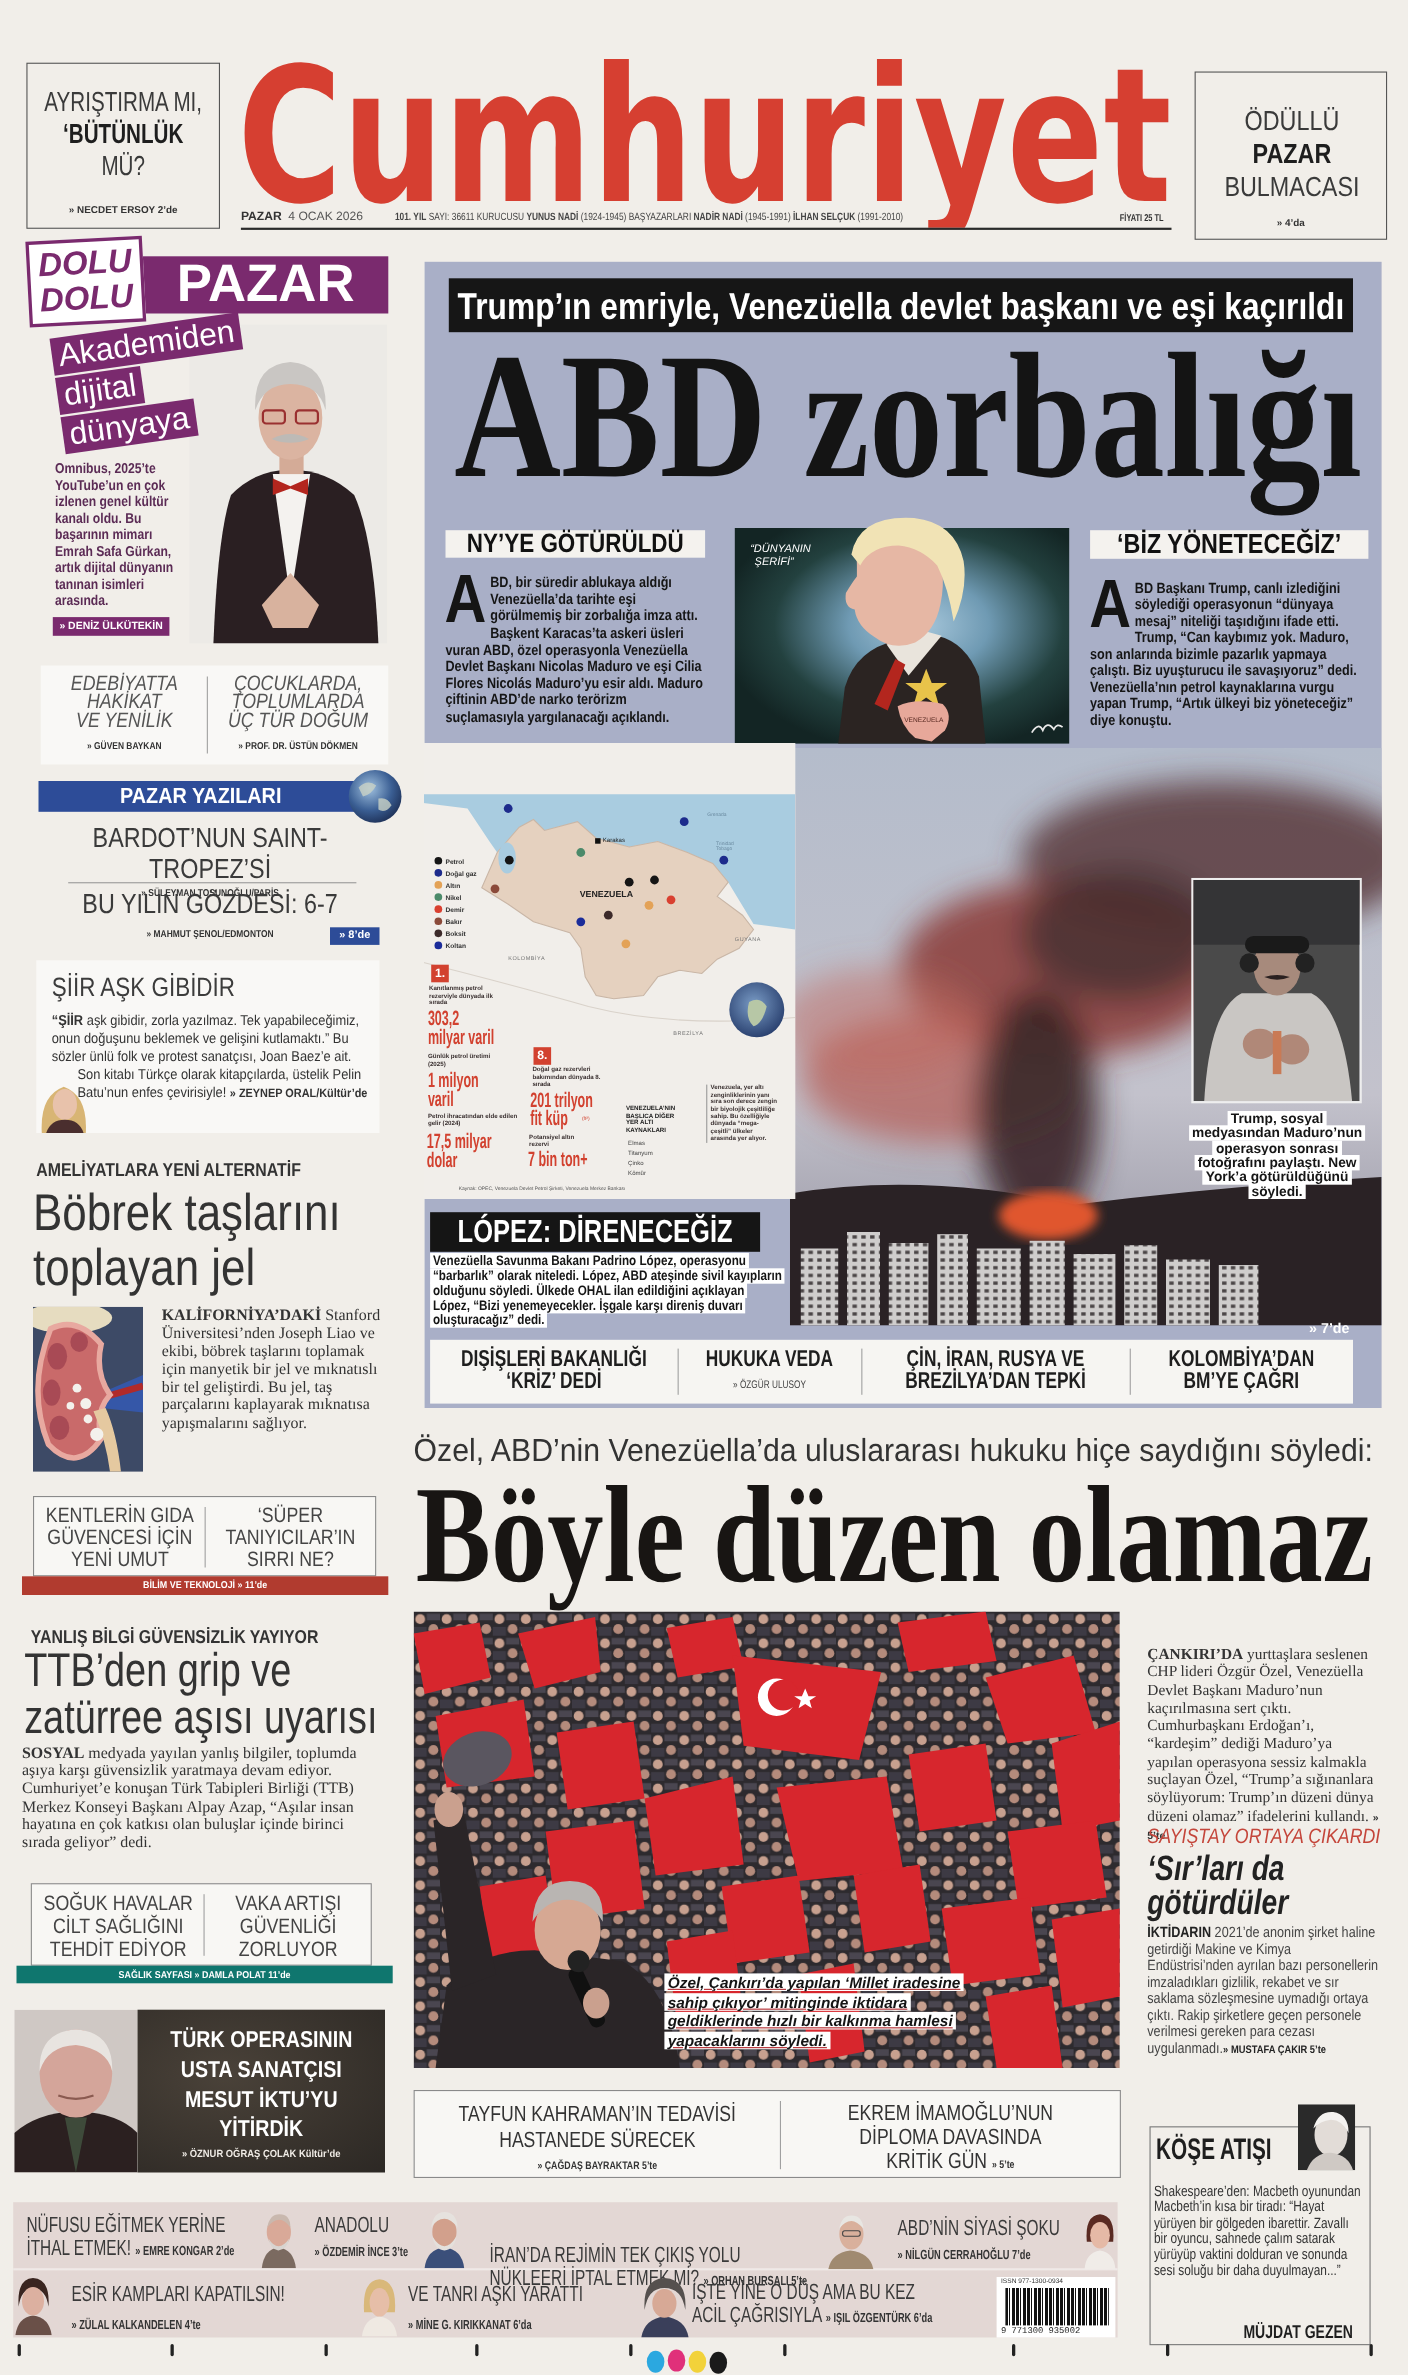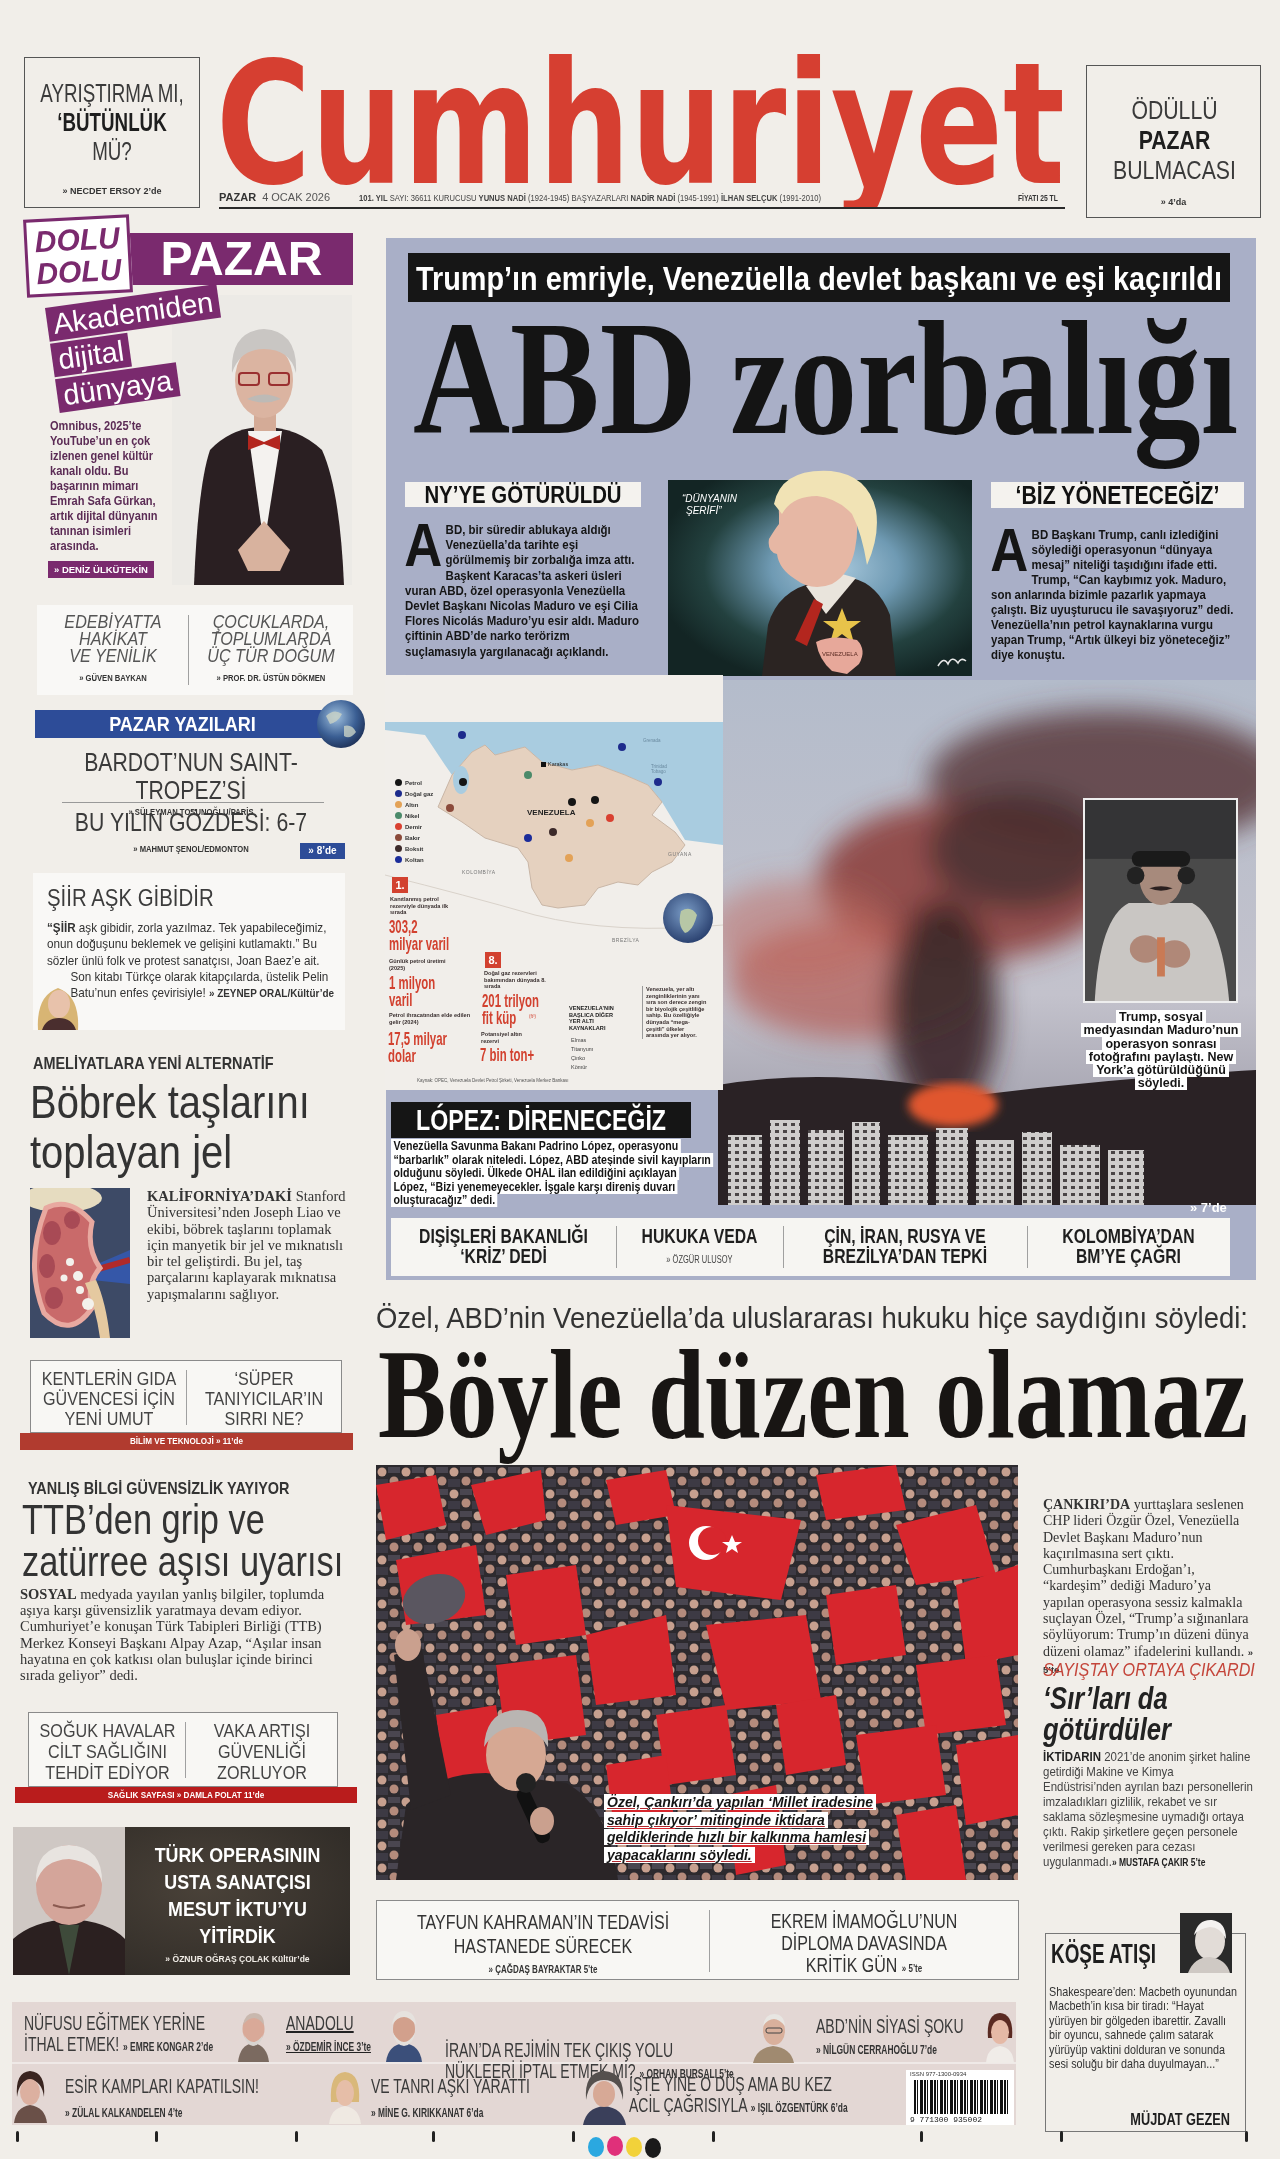--- a/index.html
+++ b/index.html
@@ -260,21 +260,21 @@
     <div class="sq85 c boxtitle pl" style="line-height:21px;">SOĞUK HAVALAR
 CİLT SAĞLIĞINI
 TEHDİT EDİYOR</div>
   </div>
   <div class="vdiv" style="left:185px;top:1722px;height:56px;"></div>
   <div class="a" style="left:187px;top:1720px;width:150px;">
     <div class="sq85 c boxtitle pl" style="line-height:21px;">VAKA ARTIŞI
 GÜVENLİĞİ
 ZORLUYOR</div>
   </div>
-  <div class="a" style="left:15px;top:1787px;width:342px;height:16px;background:#b91c1c;">
+  <div class="a" style="left:15px;top:1787px;width:342px;height:16px;background:#0f766e;">
     <div class="sq90 c b" style="color:#fff;font-size:9px;line-height:16px;">SAĞLIK SAYFASI » DAMLA POLAT 11’de</div>
   </div>
 
   <div class="a" style="left:13px;top:1827px;width:112px;height:148px;">
     <svg width="112" height="148" viewBox="0 0 112 148">
       <rect width="112" height="148" fill="#cfc8c4"></rect>
       <path d="M0 148 L0 112 Q20 94 56 92 Q95 94 112 112 L112 148Z" fill="#2b2020"></path>
       <path d="M46 98 L56 148 L66 98Z" fill="#3e4a3a"></path>
       <ellipse cx="56" cy="58" rx="33" ry="40" fill="#d4a59a"></ellipse>
       <path d="M23 56 Q22 20 56 18 Q90 20 89 56 Q85 36 56 32 Q30 33 23 56Z" fill="#e8e4e0"></path>
@@ -660,21 +660,21 @@
 İTHAL ETMEK! </span><span class="strip-byl">» EMRE KONGAR 2’de</span></div>
   </div>
   <div class="a" style="left:237px;top:2005px;width:33px;height:57px;">
     <svg width="33" height="57" viewBox="0 0 33 57">
           <path d="M1 57 Q3 40 16 38 Q30 40 32 57Z" fill="#7b6a60"></path>
           <ellipse cx="16.5" cy="24" rx="11" ry="14" fill="#d9a998"></ellipse>
           <path d="M7 30 Q16 44 26 30 Q24 40 16 41 Q9 40 7 30Z" fill="#d8d4d0"></path>
           <path d="M6 20 Q8 8 17 8 Q27 8 27 20 Q22 13 17 13 Q11 13 6 20Z" fill="#c9b8ae"></path>
         </svg>
   </div>
-  <div class="a" style="left:286px;top:2013px;width:98px;text-decoration:underline;">
+  <div class="a" style="left:286px;top:2013px;width:98px;">
     <div class="sq70">
           <div class="strip-title">ANADOLU</div>
           <div class="strip-byl" style="margin-top:6px;">» ÖZDEMİR İNCE 3’te</div>
         </div>
   </div>
   <div class="a" style="left:384px;top:2005px;width:40px;height:57px;">
     <svg width="40" height="57" viewBox="0 0 40 57">
           <path d="M2 57 Q4 40 20 38 Q36 40 38 57Z" fill="#3b4f7a"></path>
           <ellipse cx="20" cy="24" rx="11" ry="14" fill="#d2a08c"></ellipse>
           <path d="M9 28 Q20 46 31 28 Q29 40 20 41 Q11 40 9 28Z" fill="#e4e0dc"></path>

